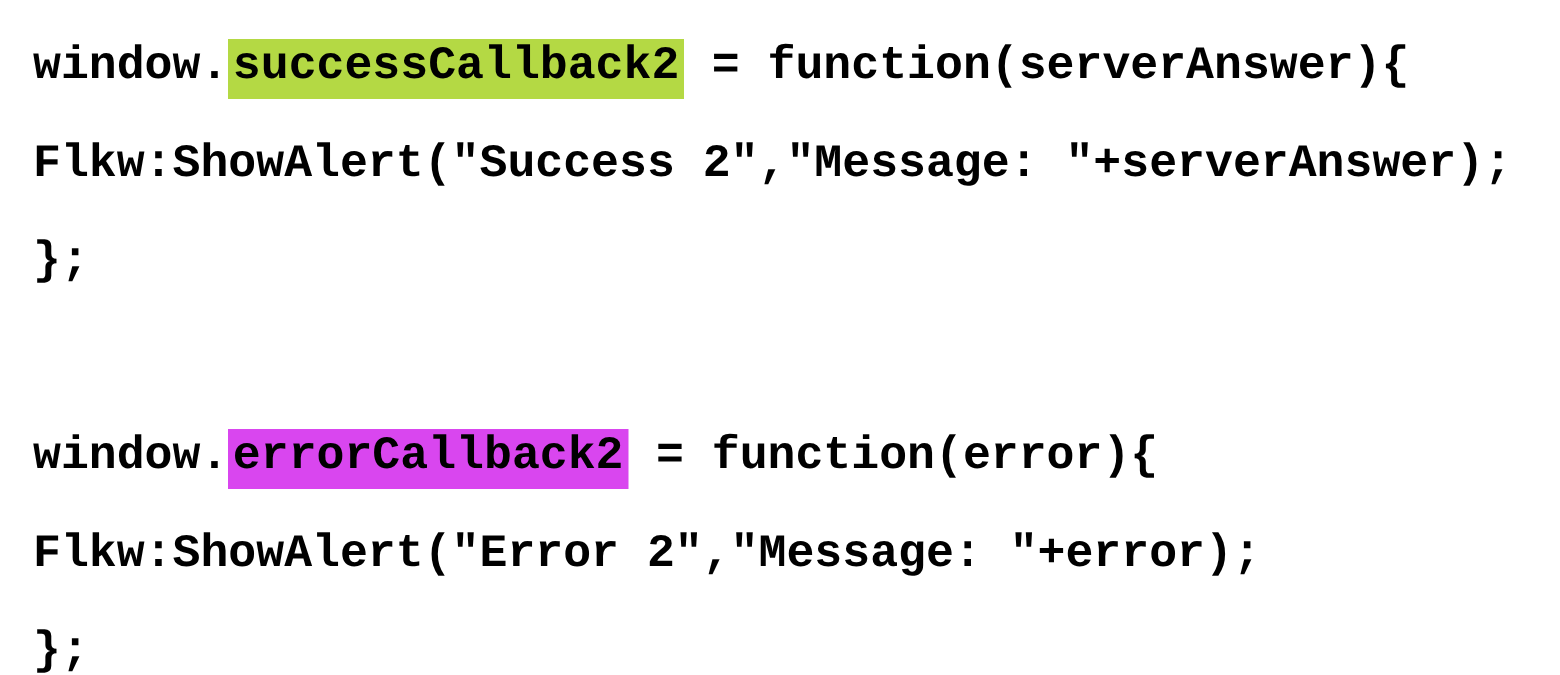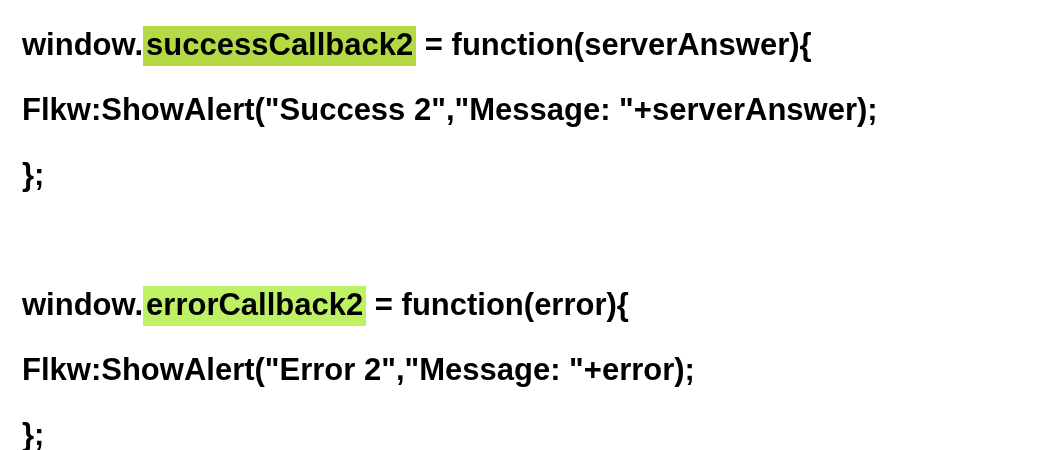--- a/index.html
+++ b/index.html
@@ -25,21 +25,21 @@
   .code-block {
     position: absolute;
     top: 0;
     left: 0;
     width: 1040px;
     padding: 12px 0 0 22px;
     box-sizing: border-box;
   }
 
   .code-line {
-    font-family: Liberation Sans, sans-serif;
+    font-family: Liberation Mono, monospace;
     font-size: 31px;
     font-weight: bold;
     line-height: 65px;
     height: 65px;
     color: #000000;
     white-space: pre;
     letter-spacing: 0px;
   }
 
   .code-line.blank {
@@ -49,21 +49,21 @@
   .hl {
     padding: 1px 3px 4px 3px;
     border-radius: 0;
   }
 
   .hl-success {
     background-color: #b4d944;
   }
 
   .hl-error {
-    background-color: #bef264;
+    background-color: #d946ef;
   }
 </style>
 </head>
 <body>
 
 <div id="page">
 
   <div class="code-block">
 
     <div class="code-line"><span>window.</span><span class="hl hl-success">successCallback2</span><span> = function(serverAnswer){</span></div>

